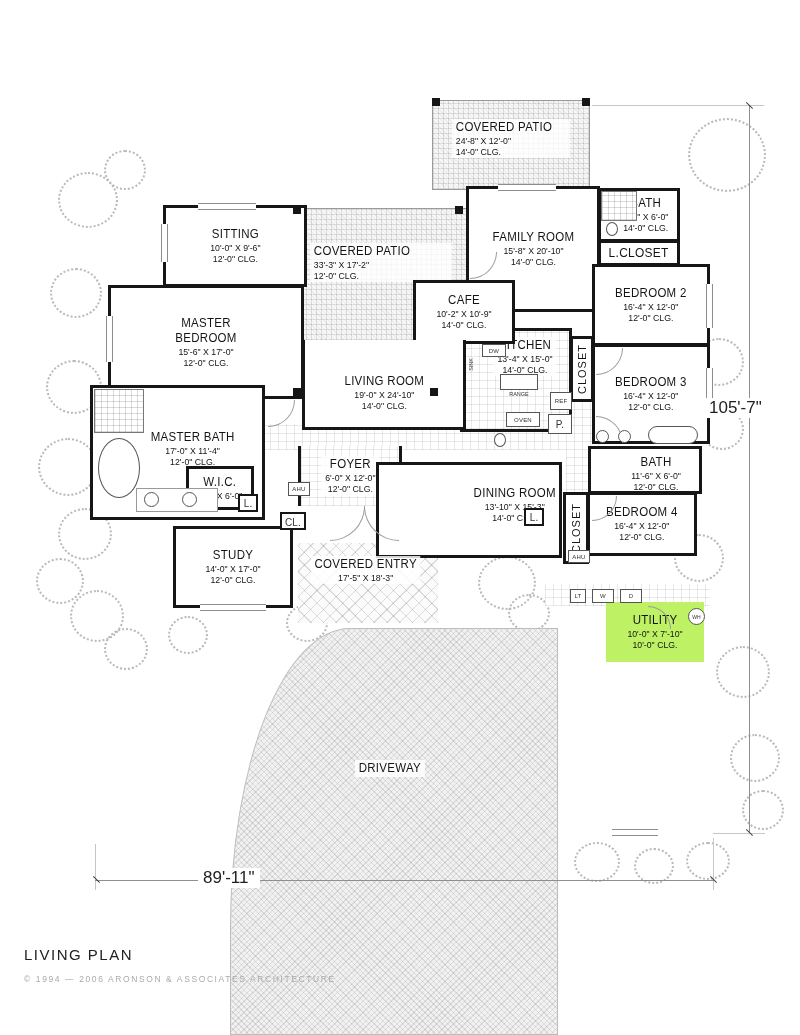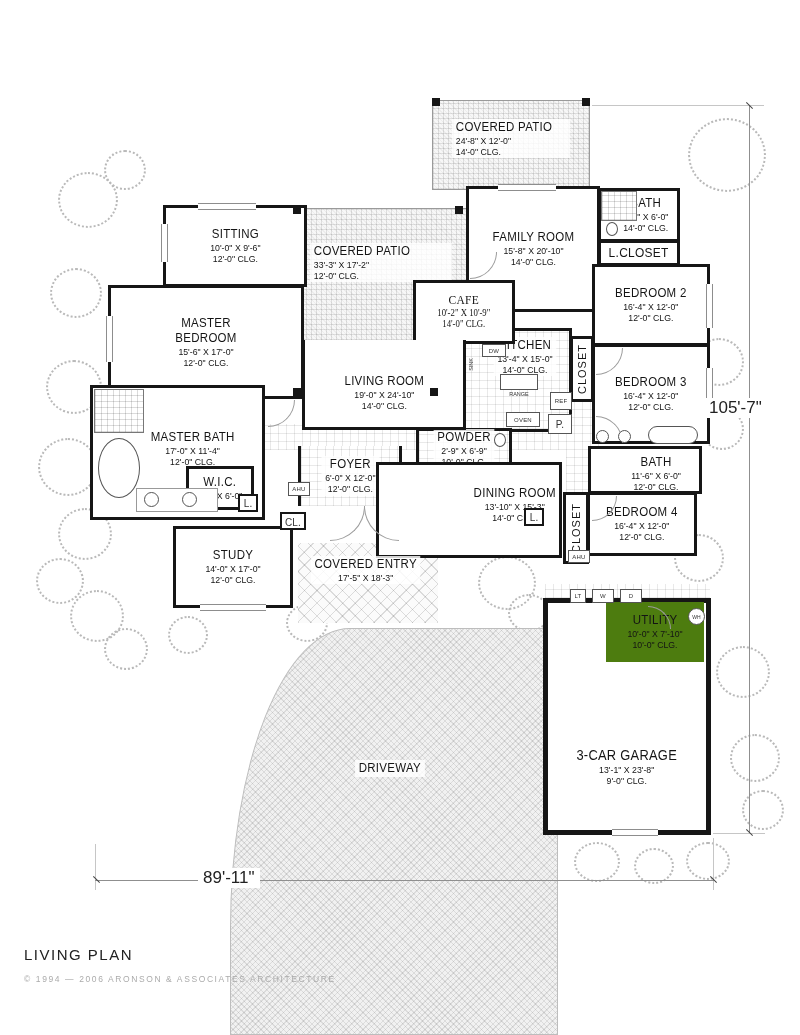--- a/index.html
+++ b/index.html
@@ -158,21 +158,21 @@
   </div>
 
   <div class="room" style="left:592px;top:264px;width:118px;height:82px;">
     <div class="lbl">
       <span class="nm">BEDROOM 2</span>
       <span class="sz">16'-4" X 12'-0"</span>
       <span class="clg">12'-0" CLG.</span>
     </div>
   </div>
 
-  <div class="room" style="left:413px;top:280px;width:102px;height:64px;font-family:Liberation Serif, serif;">
+  <div class="room" style="left:413px;top:280px;width:102px;height:64px;">
     <div class="lbl">
       <span class="nm">CAFE</span>
       <span class="sz">10'-2" X 10'-9"</span>
       <span class="clg">14'-0" CLG.</span>
     </div>
   </div>
 
   <div class="room" style="left:108px;top:285px;width:196px;height:114px;">
     <div class="lbl">
       <span class="nm wrap">MASTER BEDROOM</span>
@@ -217,27 +217,20 @@
   </div>
 
   <div class="room" style="left:90px;top:385px;width:175px;height:135px;">
     <div class="lbl" style="margin-left:30px;margin-top:-8px;">
       <span class="nm">MASTER BATH</span>
       <span class="sz">17'-0" X 11'-4"</span>
       <span class="clg">12'-0" CLG.</span>
     </div>
   </div>
 
-  <div class="room tile" style="left:416px;top:428px;width:96px;height:42px;">
-    <div class="lbl onhatch">
-      <span class="nm">POWDER</span>
-      <span class="sz">2'-9" X 6'-9"</span>
-      <span class="clg">10'-0" CLG.</span>
-    </div>
-  </div>
 
   <div class="room" style="left:186px;top:466px;width:68px;height:44px;">
     <div class="lbl">
       <span class="nm">W.I.C.</span>
       <span class="sz">8'-0" X 6'-0"</span>
     </div>
   </div>
 
   <div class="room tile" style="left:298px;top:446px;width:104px;height:60px;border-top:none;border-bottom:none;">
     <div class="lbl onhatch">
@@ -281,29 +274,22 @@
       <span class="sz">14'-0" X 17'-0"</span>
       <span class="clg">12'-0" CLG.</span>
     </div>
   </div>
 
   <div class="lbl onhatch abs" style="left:306px;top:556px;z-index:5;text-align:center;">
     <span class="nm">COVERED ENTRY</span>
     <span class="sz">17'-5" X 18'-3"</span>
   </div>
 
-  <div class="room" style="left:543px;top:598px;width:168px;height:237px;border-width:5px;">
-    <div class="lbl" style="margin-top:100px;">
-      <span class="nm" style="font-size:14px;">3-CAR GARAGE</span>
-      <span class="sz">13'-1" X 23'-8"</span>
-      <span class="clg">9'-0" CLG.</span>
-    </div>
-  </div>
-
-  <div class="room" style="left:606px;top:602px;width:98px;height:60px;border:none;background:#4d7c0f;z-index:5;">
+
+  <div class="room" style="left:606px;top:602px;width:98px;height:60px;border:none;background:#bef264;z-index:5;">
     <div class="lbl">
       <span class="nm">UTILITY</span>
       <span class="sz">10'-0" X 7'-10"</span>
       <span class="clg">10'-0" CLG.</span>
     </div>
   </div>
 
   <div class="fix" style="left:482px;top:344px;width:24px;height:13px;">
       <span>DW</span>
     </div>

